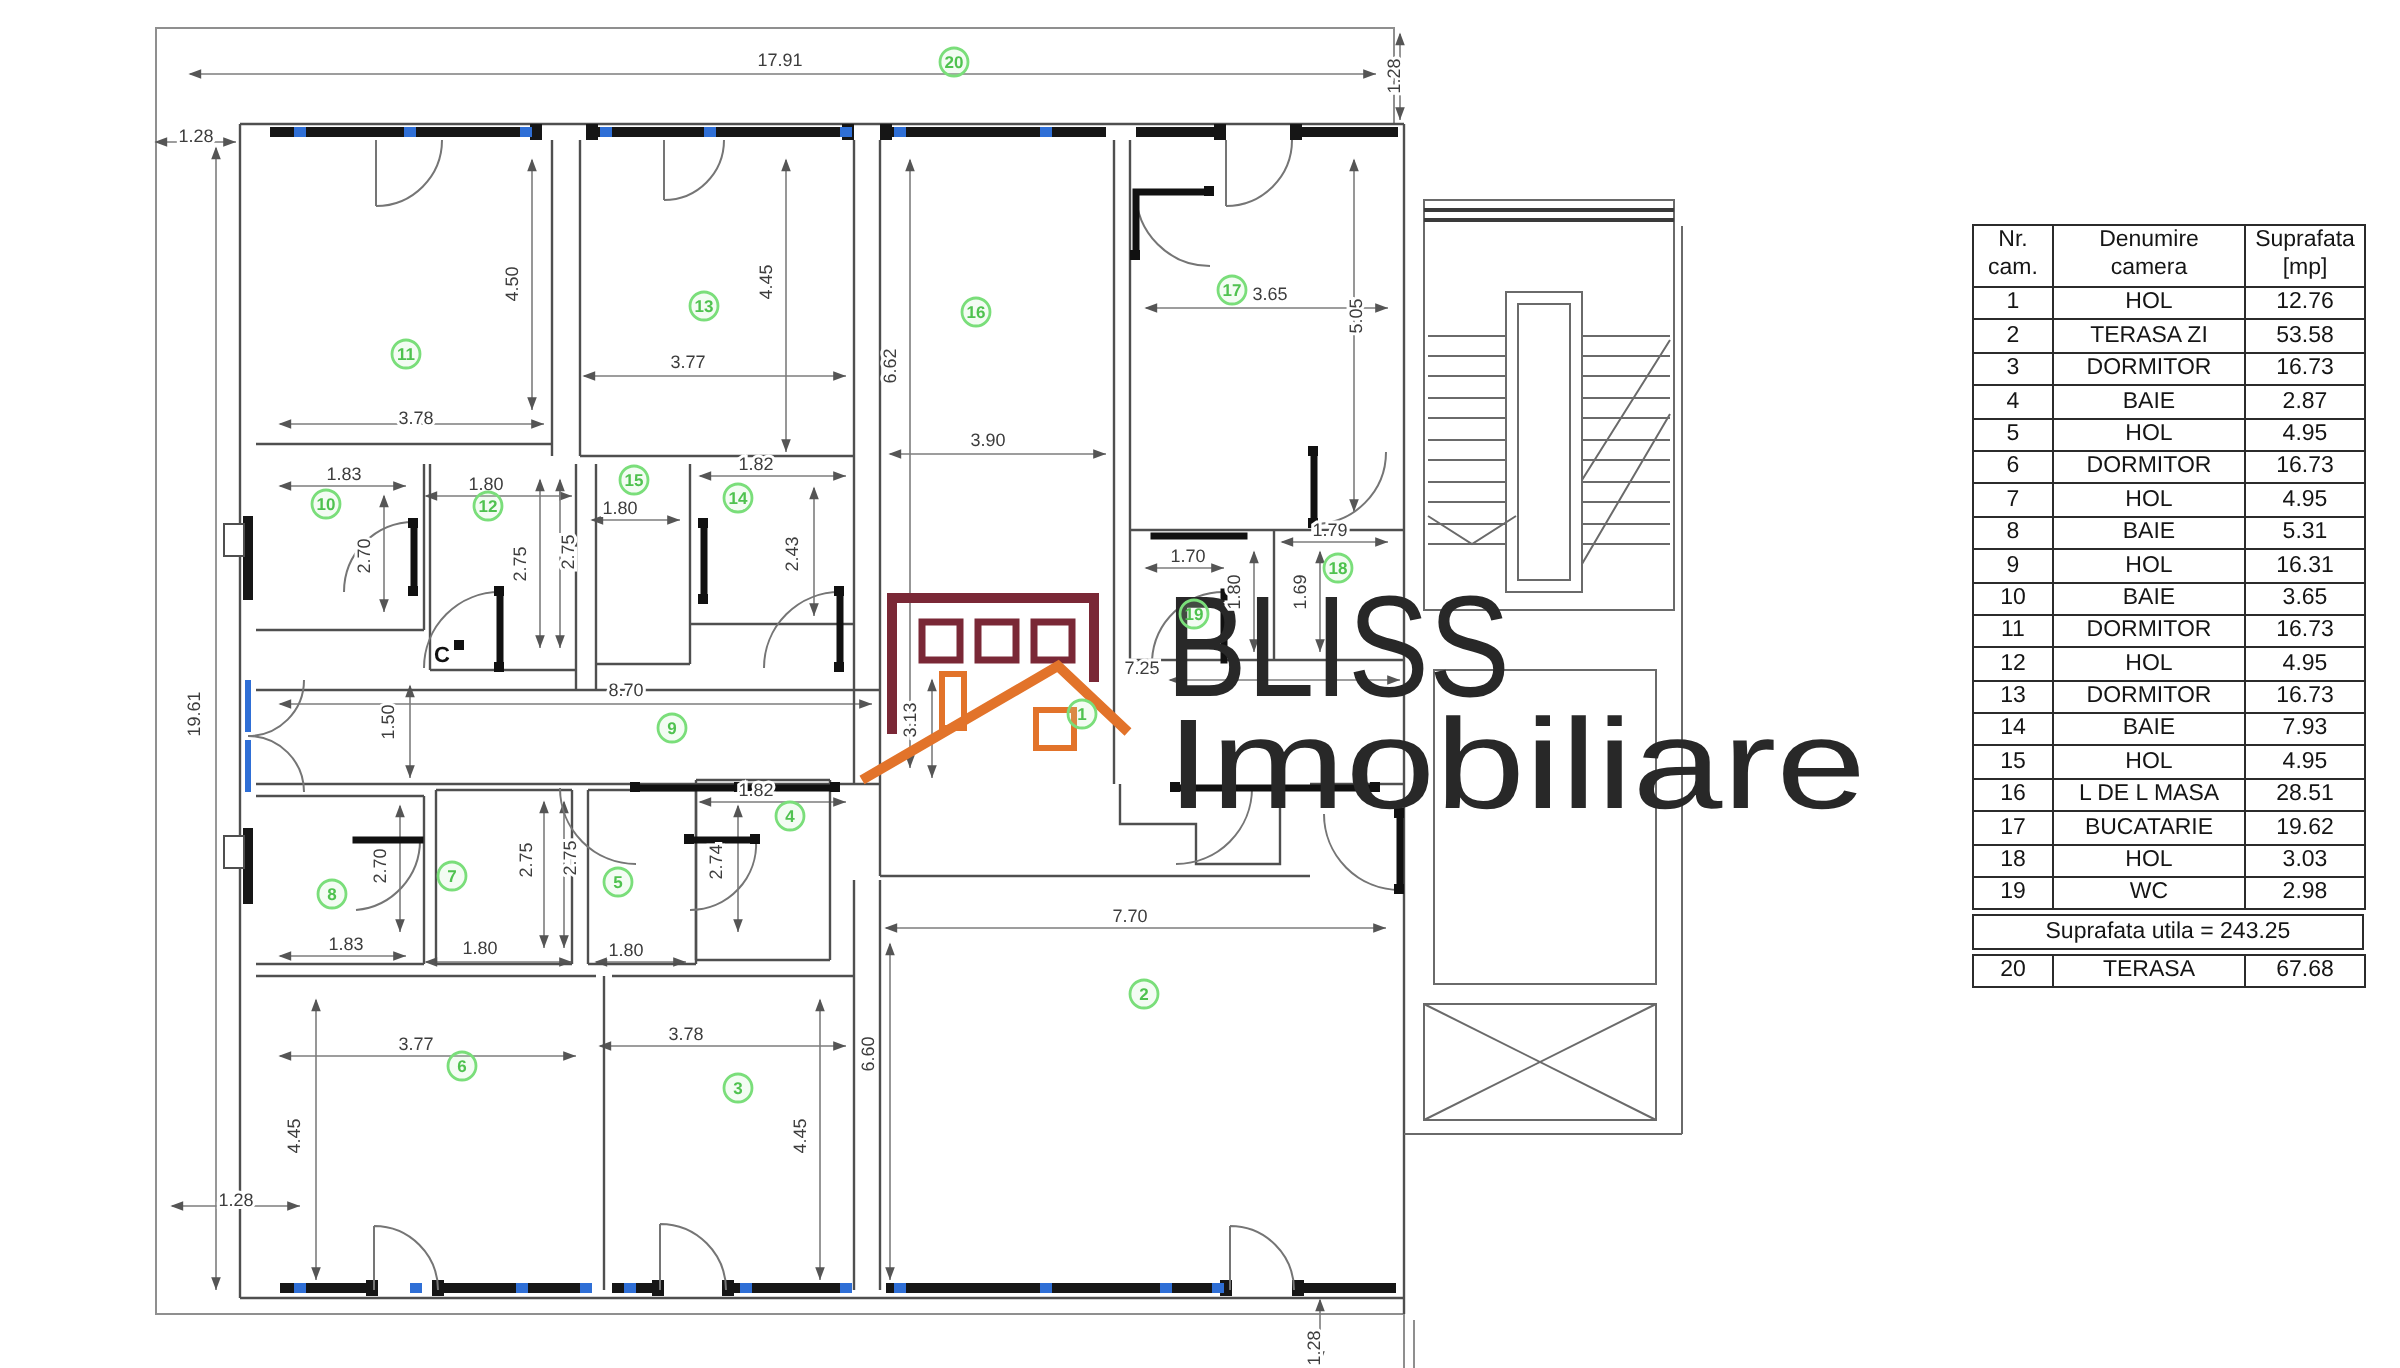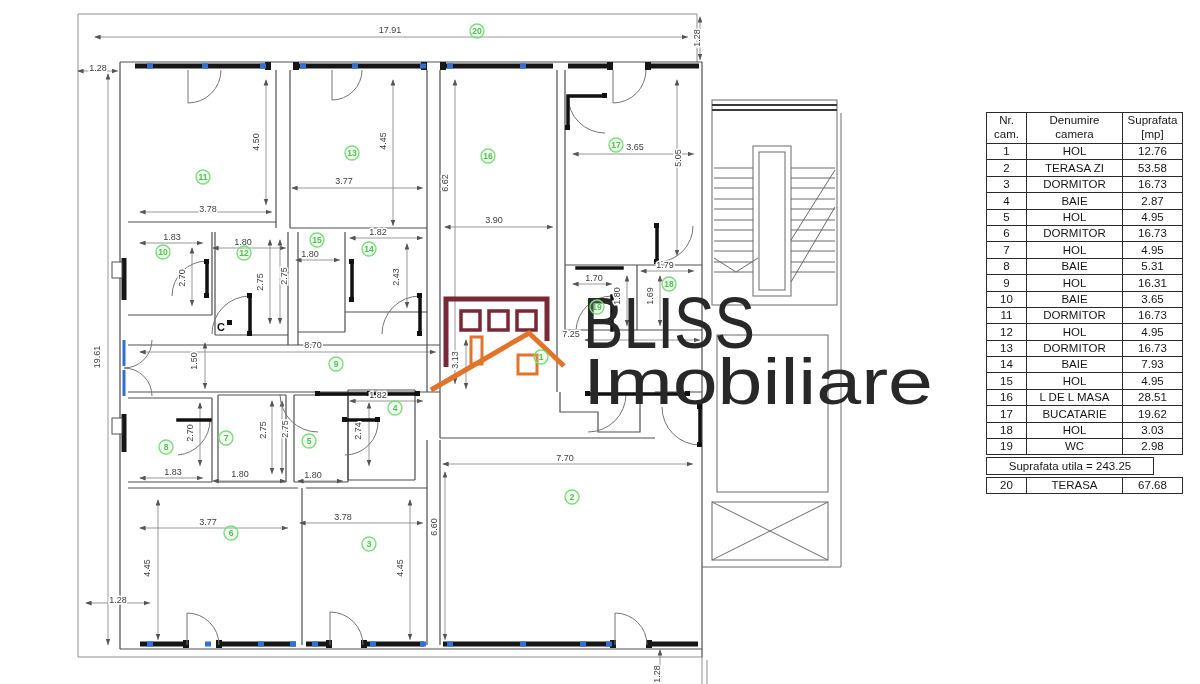--- a/index.html
+++ b/index.html
@@ -9,21 +9,21 @@
   
   text.dim{font-family:"Liberation Sans",sans-serif;font-size:9px;fill:#3d3d3d;text-anchor:middle;
            paint-order:stroke;stroke:#ffffff;stroke-width:3px;}
   text.badge-t{font-family:"Liberation Sans",sans-serif;font-size:8.5px;font-weight:bold;fill:#4fc24f;text-anchor:middle;}
   circle.badge{fill:rgba(190,240,190,0.18);stroke:#7ade7a;stroke-width:1.4;}
   text.anno{font-family:"Liberation Sans",sans-serif;font-size:11px;font-weight:bold;fill:#111;text-anchor:middle;}
   text.logo1{font-family:"Liberation Sans",sans-serif;font-size:72px;fill:#282828;}
   text.logo2{font-family:"Liberation Sans",sans-serif;font-size:64px;fill:#282828;}
   
   .area-panel{position:absolute;left:986px;top:112px;width:198px;color:#151515;font-size:11.5px;}
-  table.tbl{border-collapse:collapse;table-layout:fixed;width:168px;margin:0 0 2px 0;}
+  table.tbl{border-collapse:collapse;table-layout:fixed;width:196px;margin:0 0 2px 0;}
   .tbl td,.tbl th{border:1.2px solid #2b2b2b;text-align:center;padding:0 1px;height:15.4px;
                   line-height:1.1;font-weight:normal;overflow:hidden;white-space:nowrap;}
   .tbl th{height:30px;margin-left:45px;}
   .tbl th div{line-height:1.2;}
 </style>
 </head>
 <body>
 
 <div class="stage">
 

